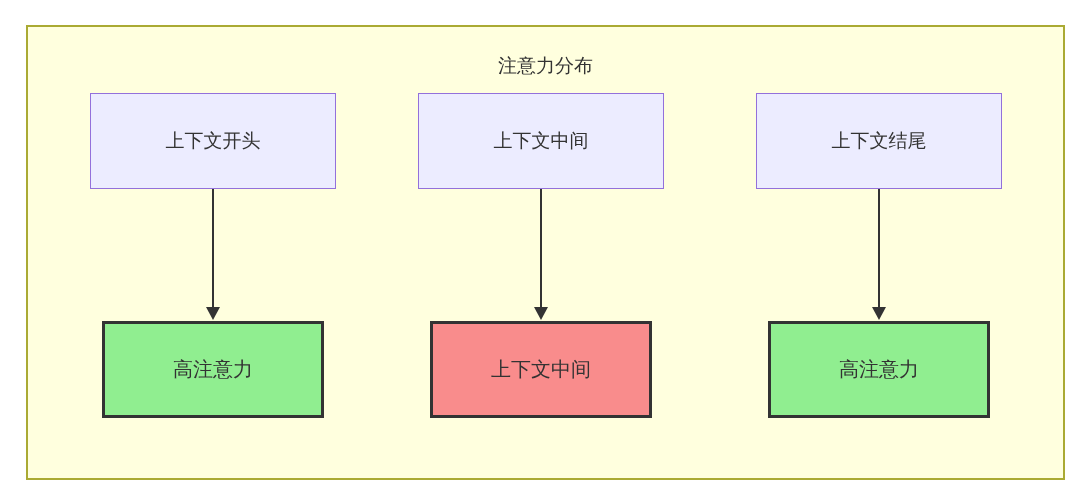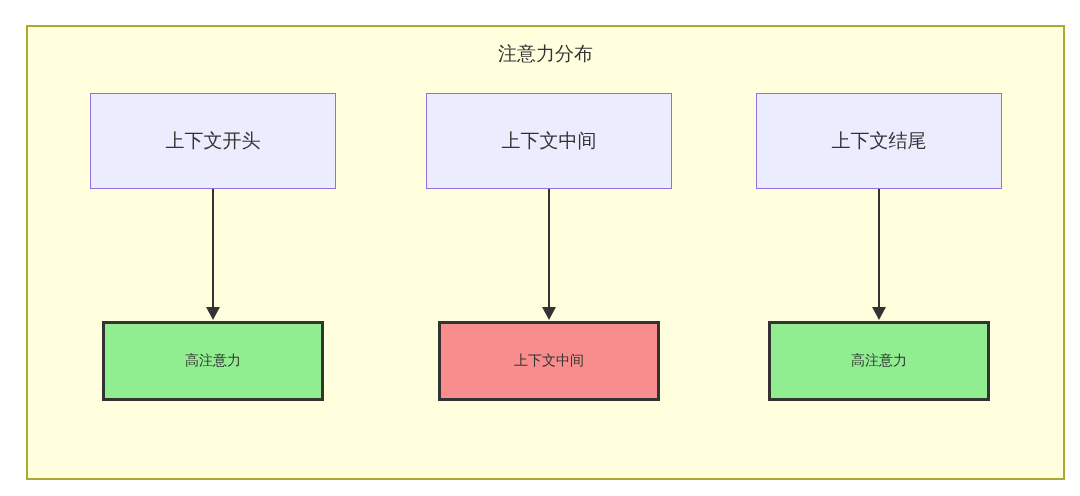--- a/index.html
+++ b/index.html
@@ -25,53 +25,53 @@
   }
   .subgraph{
     position:absolute;
     left:26px;top:25px;
     width:1039px;height:455px;
     background:var(--container-bg);
     border:2px solid var(--container-border);
   }
   .subgraph-title{
     text-align:center;
-    padding-top:14px;
+    padding-top:26px;
     font-size:19px;
     font-weight:400;
     color:var(--text);
   }
   .flow-col{
     position:absolute;
     top:66px;
     width:250px;
     display:flex;
     flex-direction:column;
     align-items:center;
   }
   .col-0{left:60px;}
-  .col-1{left:396px;}
+  .col-1{left:388px;}
   .col-2{left:726px;}
   .node-src{
     width:246px;height:96px;
     background:var(--node-bg);
     border:1.5px solid var(--node-border);
     display:flex;align-items:center;justify-content:center;
     font-size:19px;
     color:var(--text);
     font-family:Liberation Serif, serif;
   }
   .edge{display:block;}
   .edge-line{stroke:var(--arrow);stroke-width:2;}
   .edge-head{fill:var(--arrow);stroke:none;}
   .node-result{
-    width:222px;height:80px;
+    width:222px;height:97px;
     border:3px solid var(--result-border);
     display:flex;align-items:center;justify-content:center;
-    font-size:14px;
+    font-size:20px;
     color:var(--text);
   }
   .node-result[data-type="high"]{background:var(--high-bg);}
   .node-result[data-type="low"]{background:var(--low-bg);}
 </style>
 </head>
 <body>
 
 <div class="subgraph">
   <div class="subgraph-title">注意力分布</div>

